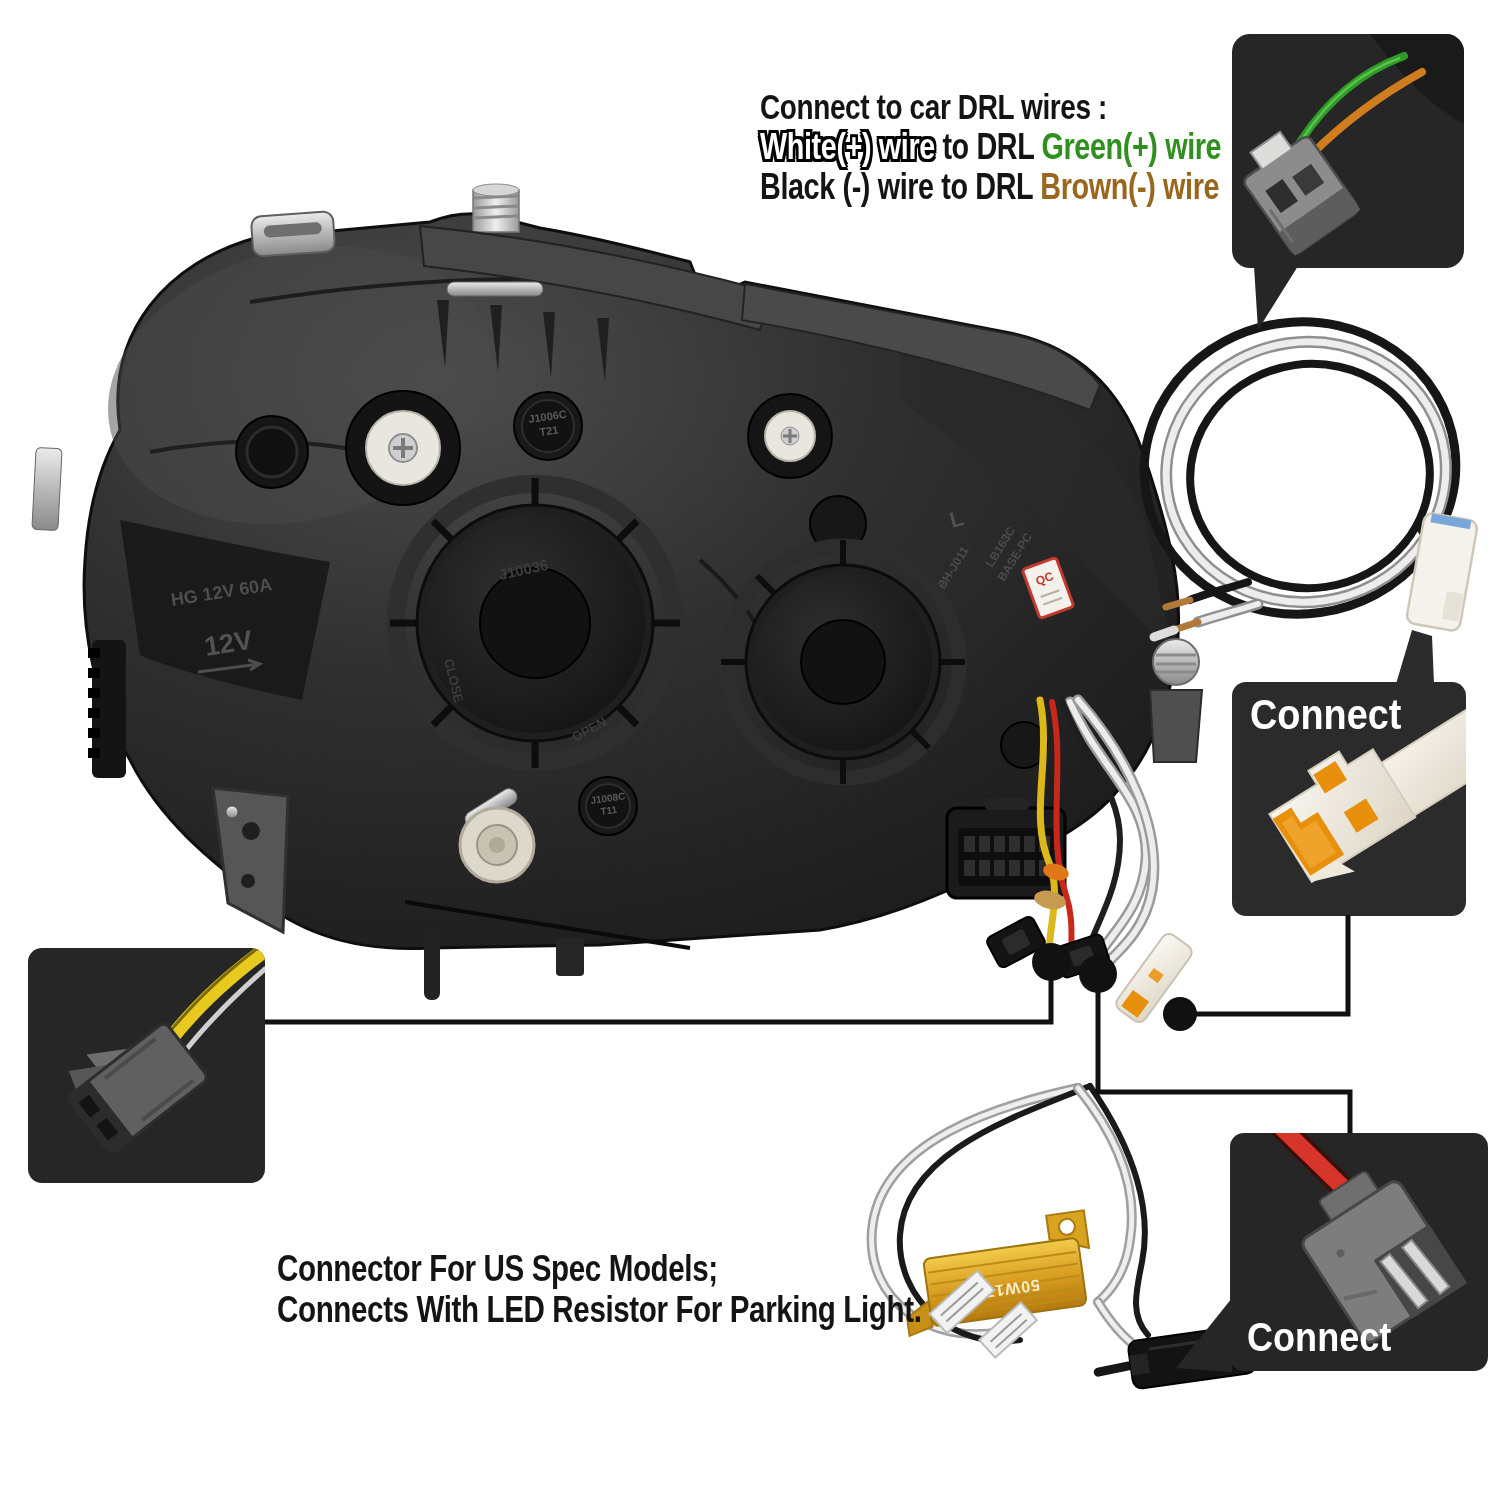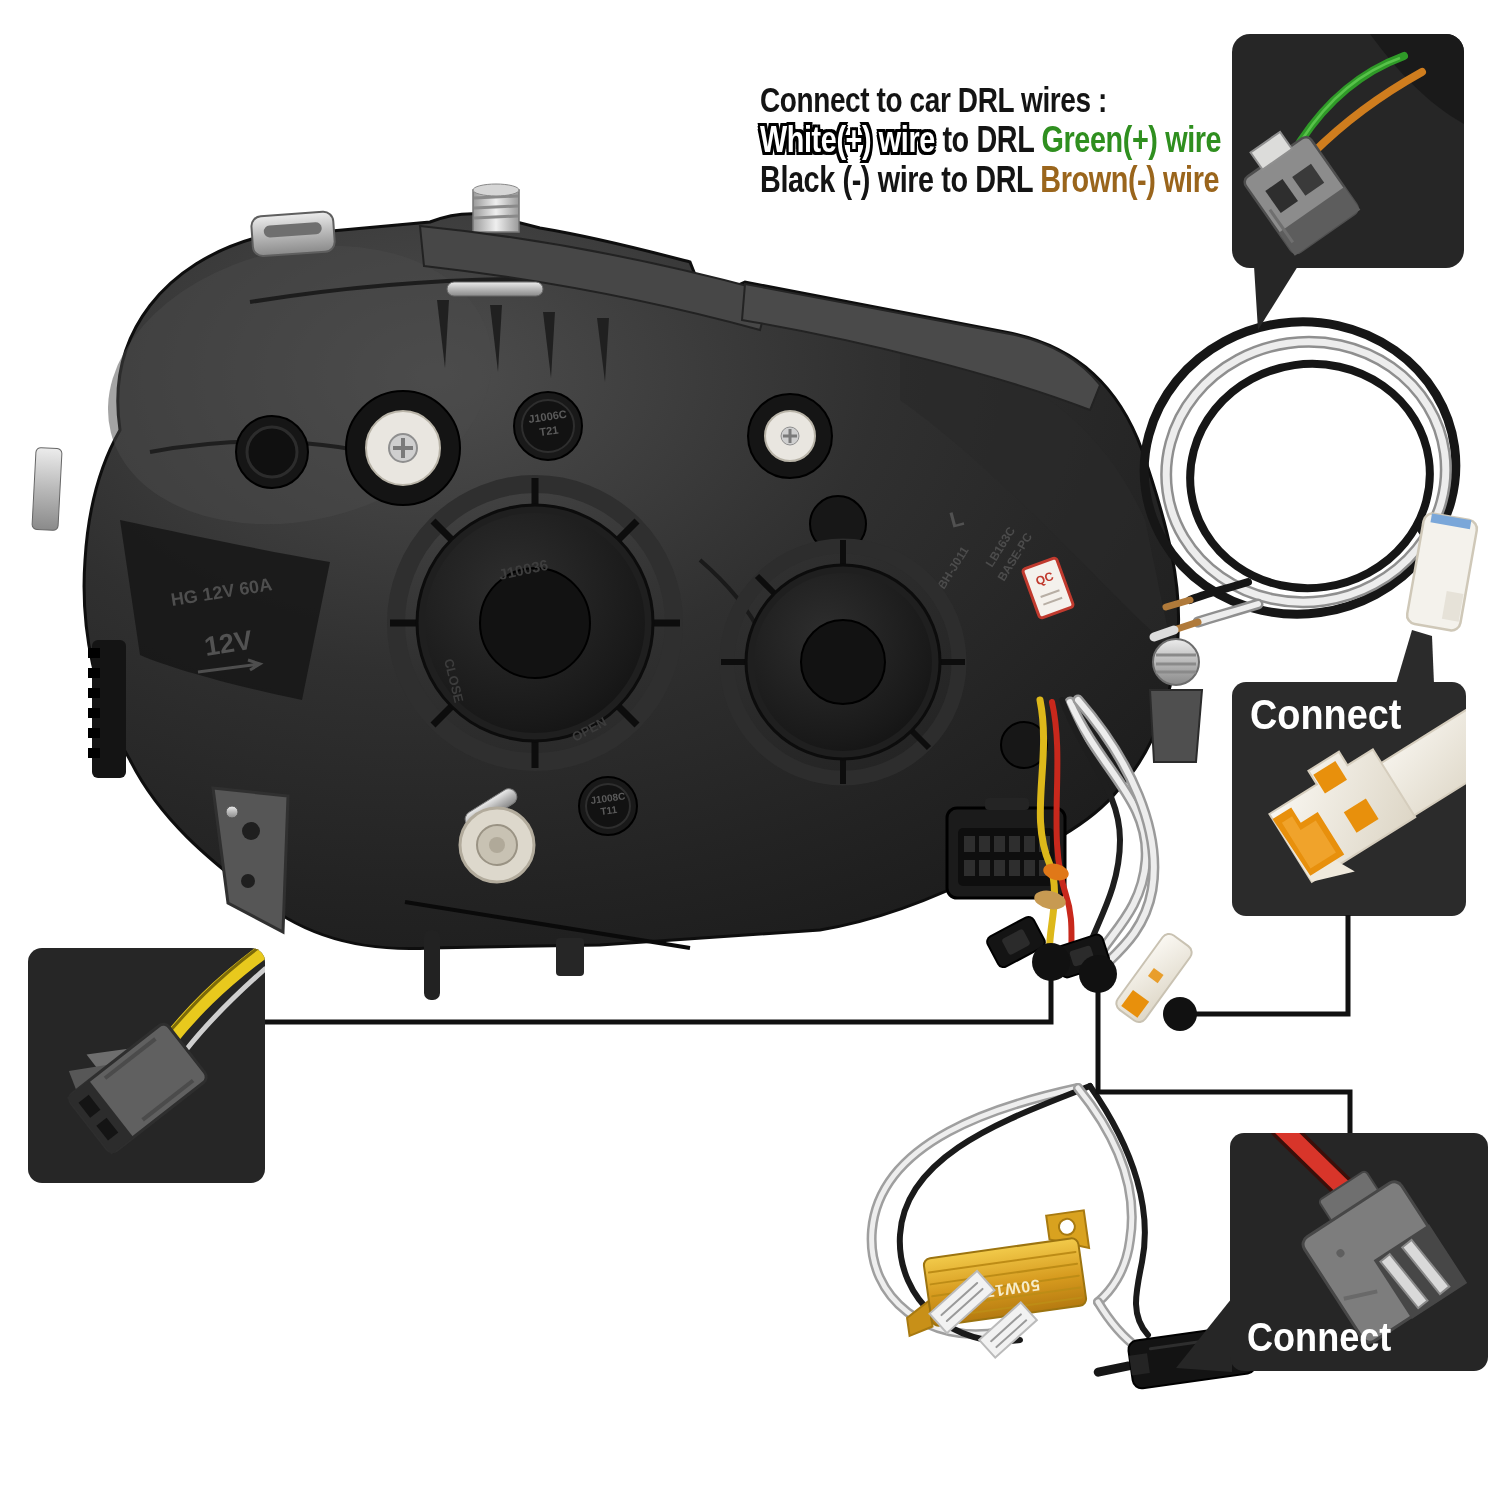--- a/index.html
+++ b/index.html
@@ -420,25 +420,29 @@
       <path d="M1098,974 V1092 H1350 V1133"></path>
       <path d="M1180,1014 H1348 V915"></path>
     </g>
     <g fill="#111111">
       <circle cx="1051" cy="962" r="19"></circle>
       <circle cx="1098" cy="974" r="19"></circle>
       <circle cx="1180" cy="1014" r="17"></circle>
     </g>
   </svg>
 
-  <div class="abs" style="left:760px;top:80px">
+  <div class="abs" style="left:760px;top:87px">
     <div class="hd drl-title">Connect to car DRL wires :</div>
     <div class="hd drl-line"><span class="outline-white">White(+) wire</span><span> to DRL </span><span class="green">Green(+) wire</span></div>
     <div class="hd drl-line"><span>Black (-) wire</span><span> to DRL </span><span class="brown">Brown(-) wire</span></div>
   </div>
 
   <div class="abs connect-label" style="left:1250px;top:690px">Connect</div>
 
 
+  <div class="abs" style="left:277px;top:1248px">
+    <div class="hd note">Connector For US Spec Models;</div>
+    <div class="hd note">Connects With LED Resistor For Parking Light.</div>
+  </div>
 
   <div class="abs connect-label" style="left:1247px;top:1314px;font-size:41px">Connect</div>
 
 </div>
 
 </body></html>

